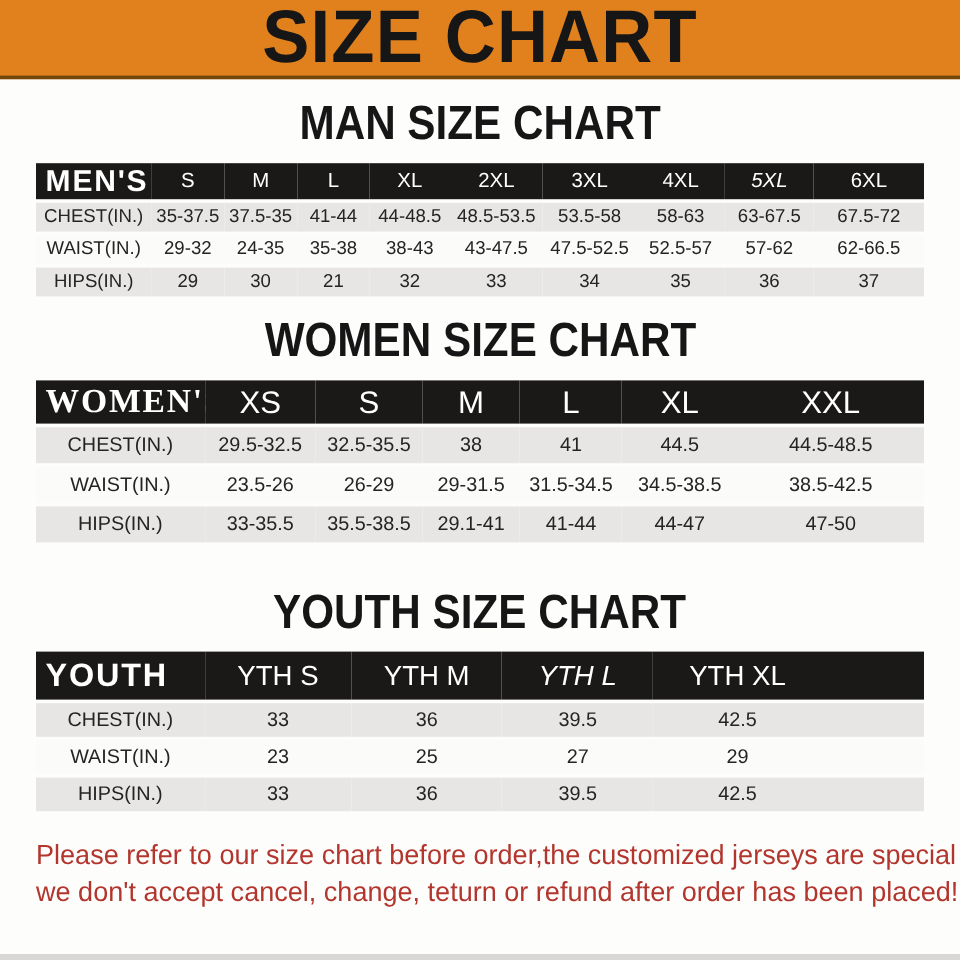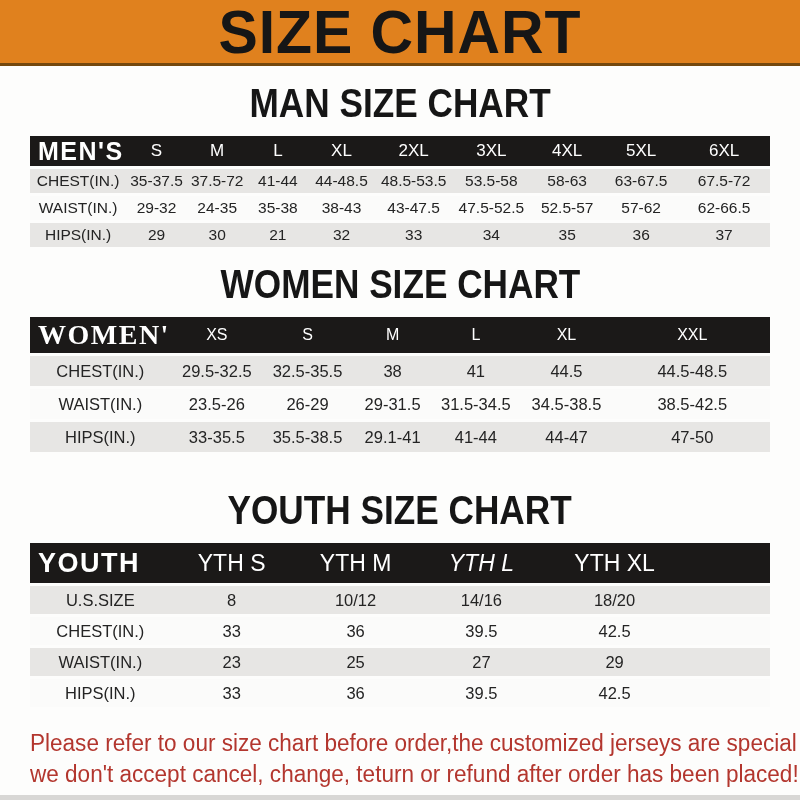--- a/index.html
+++ b/index.html
@@ -70,24 +70,24 @@
   .sec-men thead th.corner{font-size:25px;}
   .sec-men tbody th,.sec-men tbody td{height:24px;font-size:15.5px;}
   .sec-men th:nth-child(1){width:13%;}
   .sec-men th:nth-child(2){width:8.2%;}
   .sec-men th:nth-child(3){width:8.2%;}
   .sec-men th:nth-child(4){width:8.2%;}
   .sec-men th:nth-child(5){width:9%;}
   .sec-men th:nth-child(6){width:10.5%;}
   .sec-men th:nth-child(7){width:10.5%;}
   .sec-men th:nth-child(8){width:10%;}
-  .sec-men th:nth-child(9){width:10%;}
+  .sec-men th:nth-child(9){width:10%;font-style:italic;}
   .sec-men th:nth-child(10){width:12.4%;}
   
-  .sec-women thead th{height:36px;font-size:16px;}
+  .sec-women thead th{height:36px;font-size:26px;}
   .sec-women thead th.corner{font-size:28px;font-family:Liberation Serif, serif;}
   .sec-women tbody th,.sec-women tbody td{height:30px;font-size:16.5px;}
   .sec-women th:nth-child(1){width:19%;}
   .sec-women th:nth-child(2){width:12.5%;}
   .sec-women th:nth-child(3){width:12%;}
   .sec-women th:nth-child(4){width:11%;}
   .sec-women th:nth-child(5){width:11.5%;}
   .sec-women th:nth-child(6){width:13%;}
   .sec-women th:nth-child(7){width:21%;}
   
@@ -135,21 +135,21 @@
           <th>3XL</th>
           <th>4XL</th>
           <th>5XL</th>
           <th>6XL</th>
         </tr>
       </thead>
       <tbody>
         <tr>
           <th>CHEST(IN.)</th>
           <td>35-37.5</td>
-          <td>37.5-72</td>
+          <td>37.5-35</td>
           <td>41-44</td>
           <td>44-48.5</td>
           <td>48.5-53.5</td>
           <td>53.5-58</td>
           <td>58-63</td>
           <td>63-67.5</td>
           <td>67.5-72</td>
         </tr>
         <tr>
           <th>WAIST(IN.)</th>
@@ -237,28 +237,20 @@
           <th class="corner">YOUTH</th>
           <th>YTH S</th>
           <th>YTH M</th>
           <th>YTH L</th>
           <th>YTH XL</th>
           <th></th>
         </tr>
       </thead>
       <tbody>
         <tr>
-          <th>U.S.SIZE</th>
-          <td>8</td>
-          <td>10/12</td>
-          <td>14/16</td>
-          <td>18/20</td>
-          <td></td>
-        </tr>
-        <tr>
           <th>CHEST(IN.)</th>
           <td>33</td>
           <td>36</td>
           <td>39.5</td>
           <td>42.5</td>
           <td></td>
         </tr>
         <tr>
           <th>WAIST(IN.)</th>
           <td>23</td>

